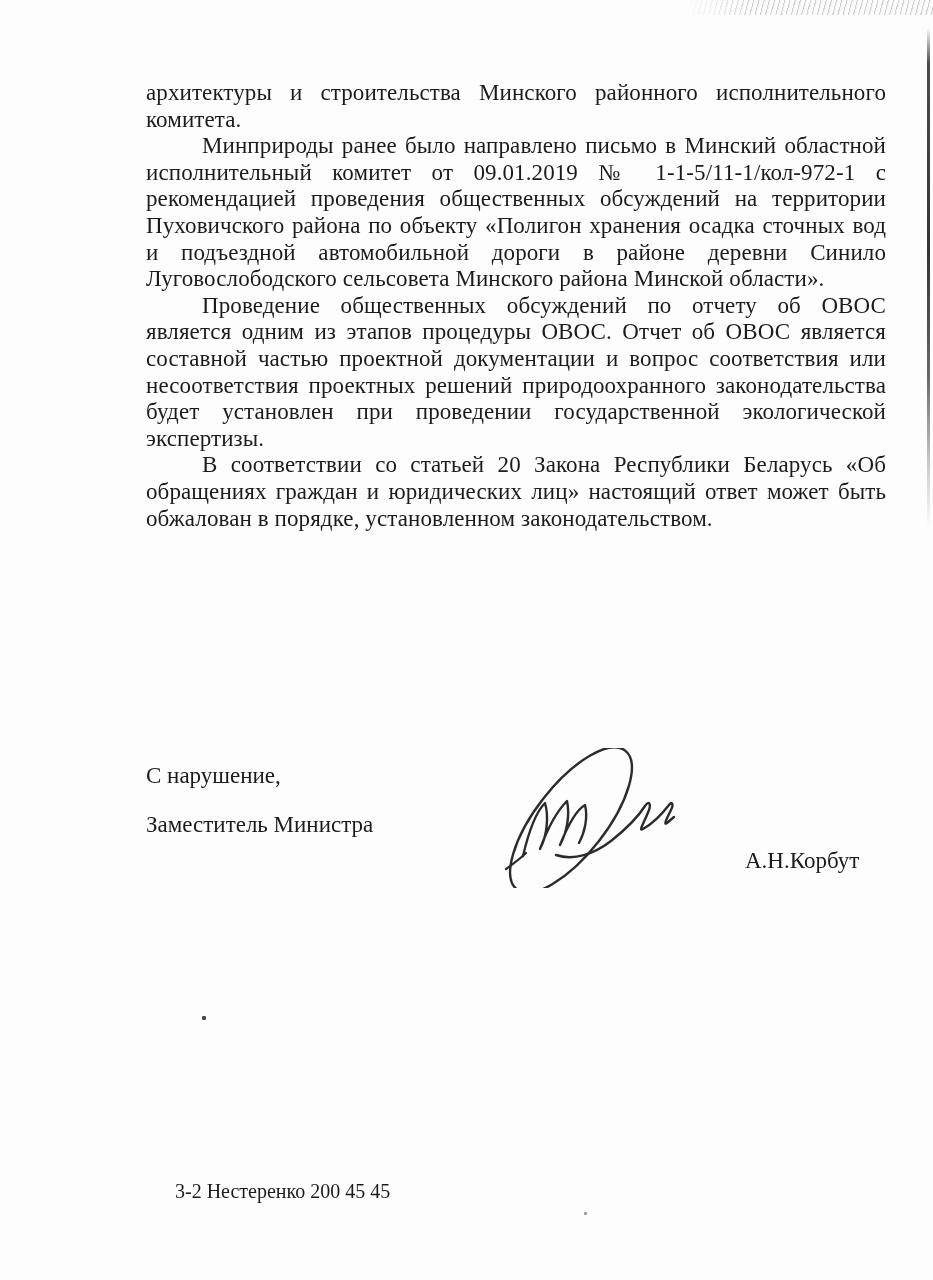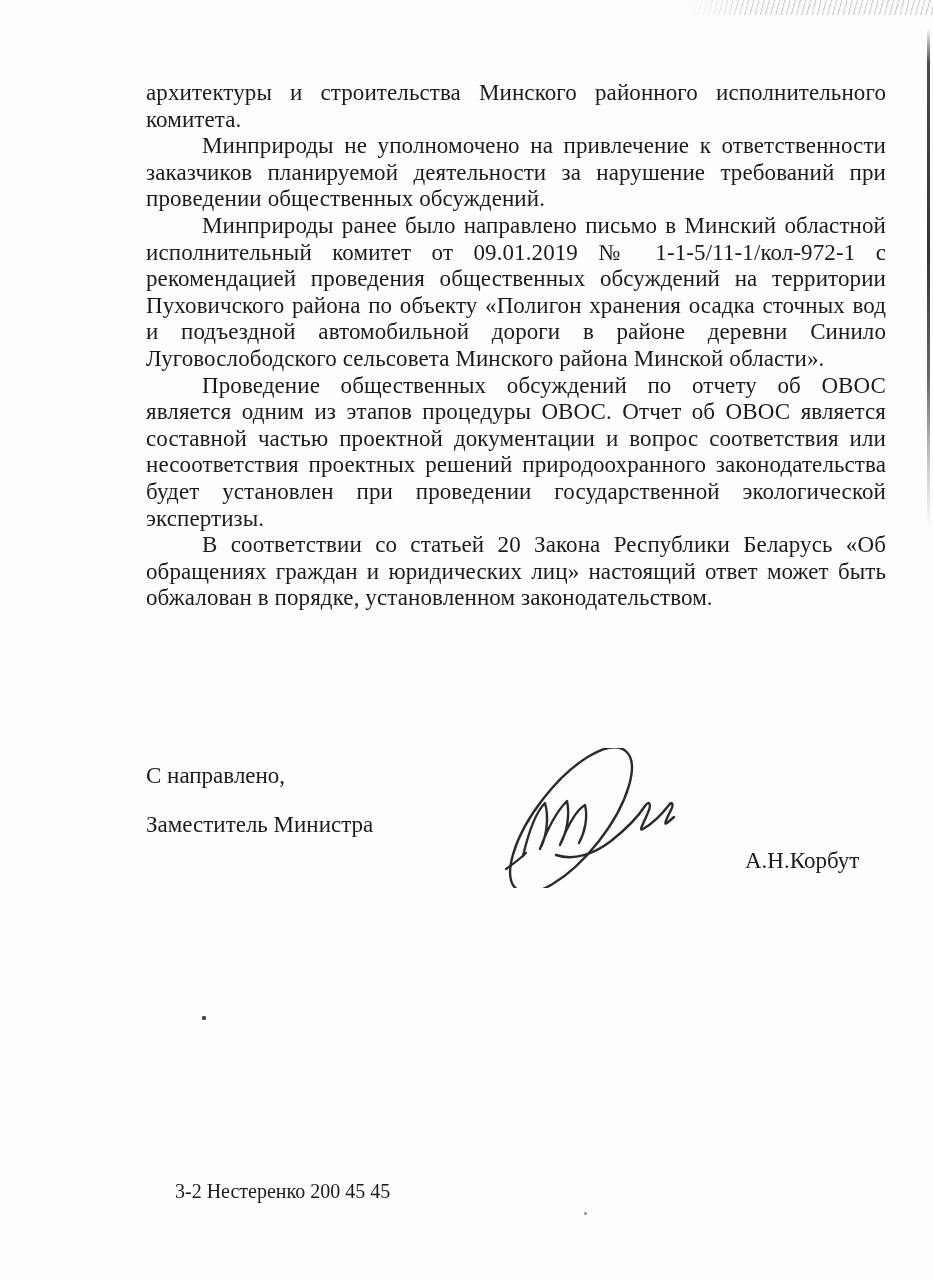--- a/index.html
+++ b/index.html
@@ -123,27 +123,26 @@
 
 <div class="page">
 
   <div class="scan-hatch"></div>
   <div class="scan-edge-line"></div>
   <div class="speck speck-1"></div>
   <div class="speck speck-2"></div>
 
   <div class="body-text">
     <p class="continuation">архитектуры и строительства Минского районного исполнительного комитета.</p>
-    <p>Минприроды не уполномочено на привлечение к ответственности заказчиков планируемой деятельности за нарушение требований при проведении общественных обсуждений.</p>
     <p>Минприроды ранее было направлено письмо в Минский областной исполнительный комитет от 09.01.2019 № 1-1-5/11-1/кол-972-1 с рекомендацией проведения общественных обсуждений на территории Пуховичского района по объекту «Полигон хранения осадка сточных вод и подъездной автомобильной дороги в районе деревни Синило Луговослободского сельсовета Минского района Минской области».</p>
     <p>Проведение общественных обсуждений по отчету об ОВОС является одним из этапов процедуры ОВОС. Отчет об ОВОС является составной частью проектной документации и вопрос соответствия или несоответствия проектных решений природоохранного законодательства будет установлен при проведении государственной экологической экспертизы.</p>
     <p>В соответствии со статьей 20 Закона Республики Беларусь «Об обращениях граждан и юридических лиц» настоящий ответ может быть обжалован в порядке, установленном законодательством.</p>
   </div>
 
-  <div class="salutation">С направлено,</div>
+  <div class="salutation">С нарушение,</div>
   <div class="signer-title">Заместитель Министра</div>
   <div class="signer-name">А.Н.Корбут</div>
 
   <div class="signature">
     <svg viewBox="0 0 235 140" xmlns="http://www.w3.org/2000/svg">
       <ellipse cx="103" cy="72" rx="88" ry="35" transform="rotate(-52 103 72)" stroke-width="2.4"></ellipse>
       <path stroke-width="2.2" d="M 38 121 C 45 116, 52 111, 58 105"></path>
       <path stroke-width="2.4" d="M 55 108 C 62 78, 70 62, 77 55 C 81 69, 79 88, 72 101 C 82 74, 92 60, 99 53 C 102 67, 99 84, 92 97 C 102 72, 110 61, 117 57 C 120 69, 117 84, 111 95"></path>
       <path stroke-width="2.4" d="M 88 107 C 106 113, 126 106, 143 93 C 158 81, 170 69, 177 58 C 181 52, 183 56, 181 62 C 176 75, 170 84, 175 81 C 184 76, 194 66, 201 57 C 204 53, 206 56, 203 62 C 199 70, 195 78, 199 75 L 206 69"></path>
     </svg>

